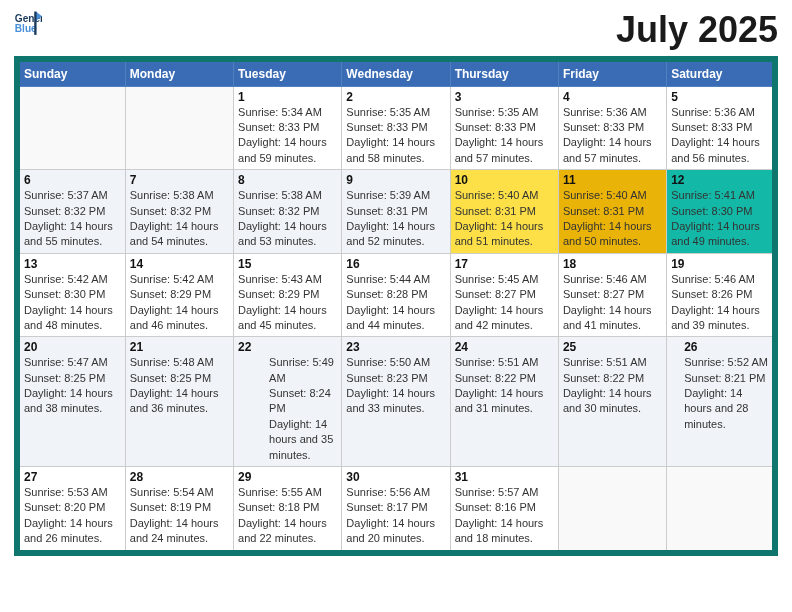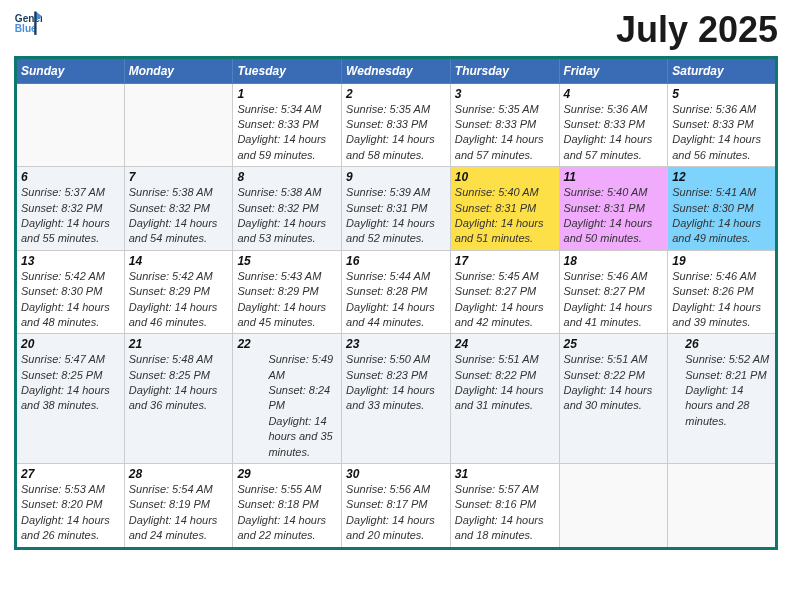--- a/index.html
+++ b/index.html
@@ -40,22 +40,21 @@
       color: #1a1a1a;
       line-height: 1.1;
     }
     .sub-title {
       font-size: 15px;
       color: #333;
     }
     .calendar {
       width: 100%;
       border-collapse: collapse;
-      border: 3px solid #0f766e;
-      font-style: italic;
+      border: 6px solid #0f766e;
     }
     .calendar th {
       background: #3a6cb5;
       color: #fff;
       font-size: 12px;
       font-weight: bold;
       padding: 5px 4px;
       text-align: left;
       border: 1px solid #5080c0;
     }
@@ -184,27 +183,27 @@
             <div class="day-info" style="white-space: pre-line;">Sunrise: 5:39 AM
 Sunset: 8:31 PM
 Daylight: 14 hours and 52 minutes.</div>
           </td>
           <td style="background: #fde047;">
             <span class="day-num">10</span>
             <div class="day-info" style="white-space: pre-line;">Sunrise: 5:40 AM
 Sunset: 8:31 PM
 Daylight: 14 hours and 51 minutes.</div>
           </td>
-          <td style="background: #f0abfc;">
+          <td style="background: #eab308;">
             <span class="day-num">11</span>
             <div class="day-info" style="white-space: pre-line;">Sunrise: 5:40 AM
 Sunset: 8:31 PM
 Daylight: 14 hours and 50 minutes.</div>
           </td>
-          <td style="background: #7dd3fc;">
+          <td style="background: #14b8a6;">
             <span class="day-num">12</span>
             <div class="day-info" style="white-space: pre-line;">Sunrise: 5:41 AM
 Sunset: 8:30 PM
 Daylight: 14 hours and 49 minutes.</div>
           </td>
         </tr>
         <tr>
           <td>
             <span class="day-num">13</span>
             <div class="day-info" style="white-space: pre-line;">Sunrise: 5:42 AM

